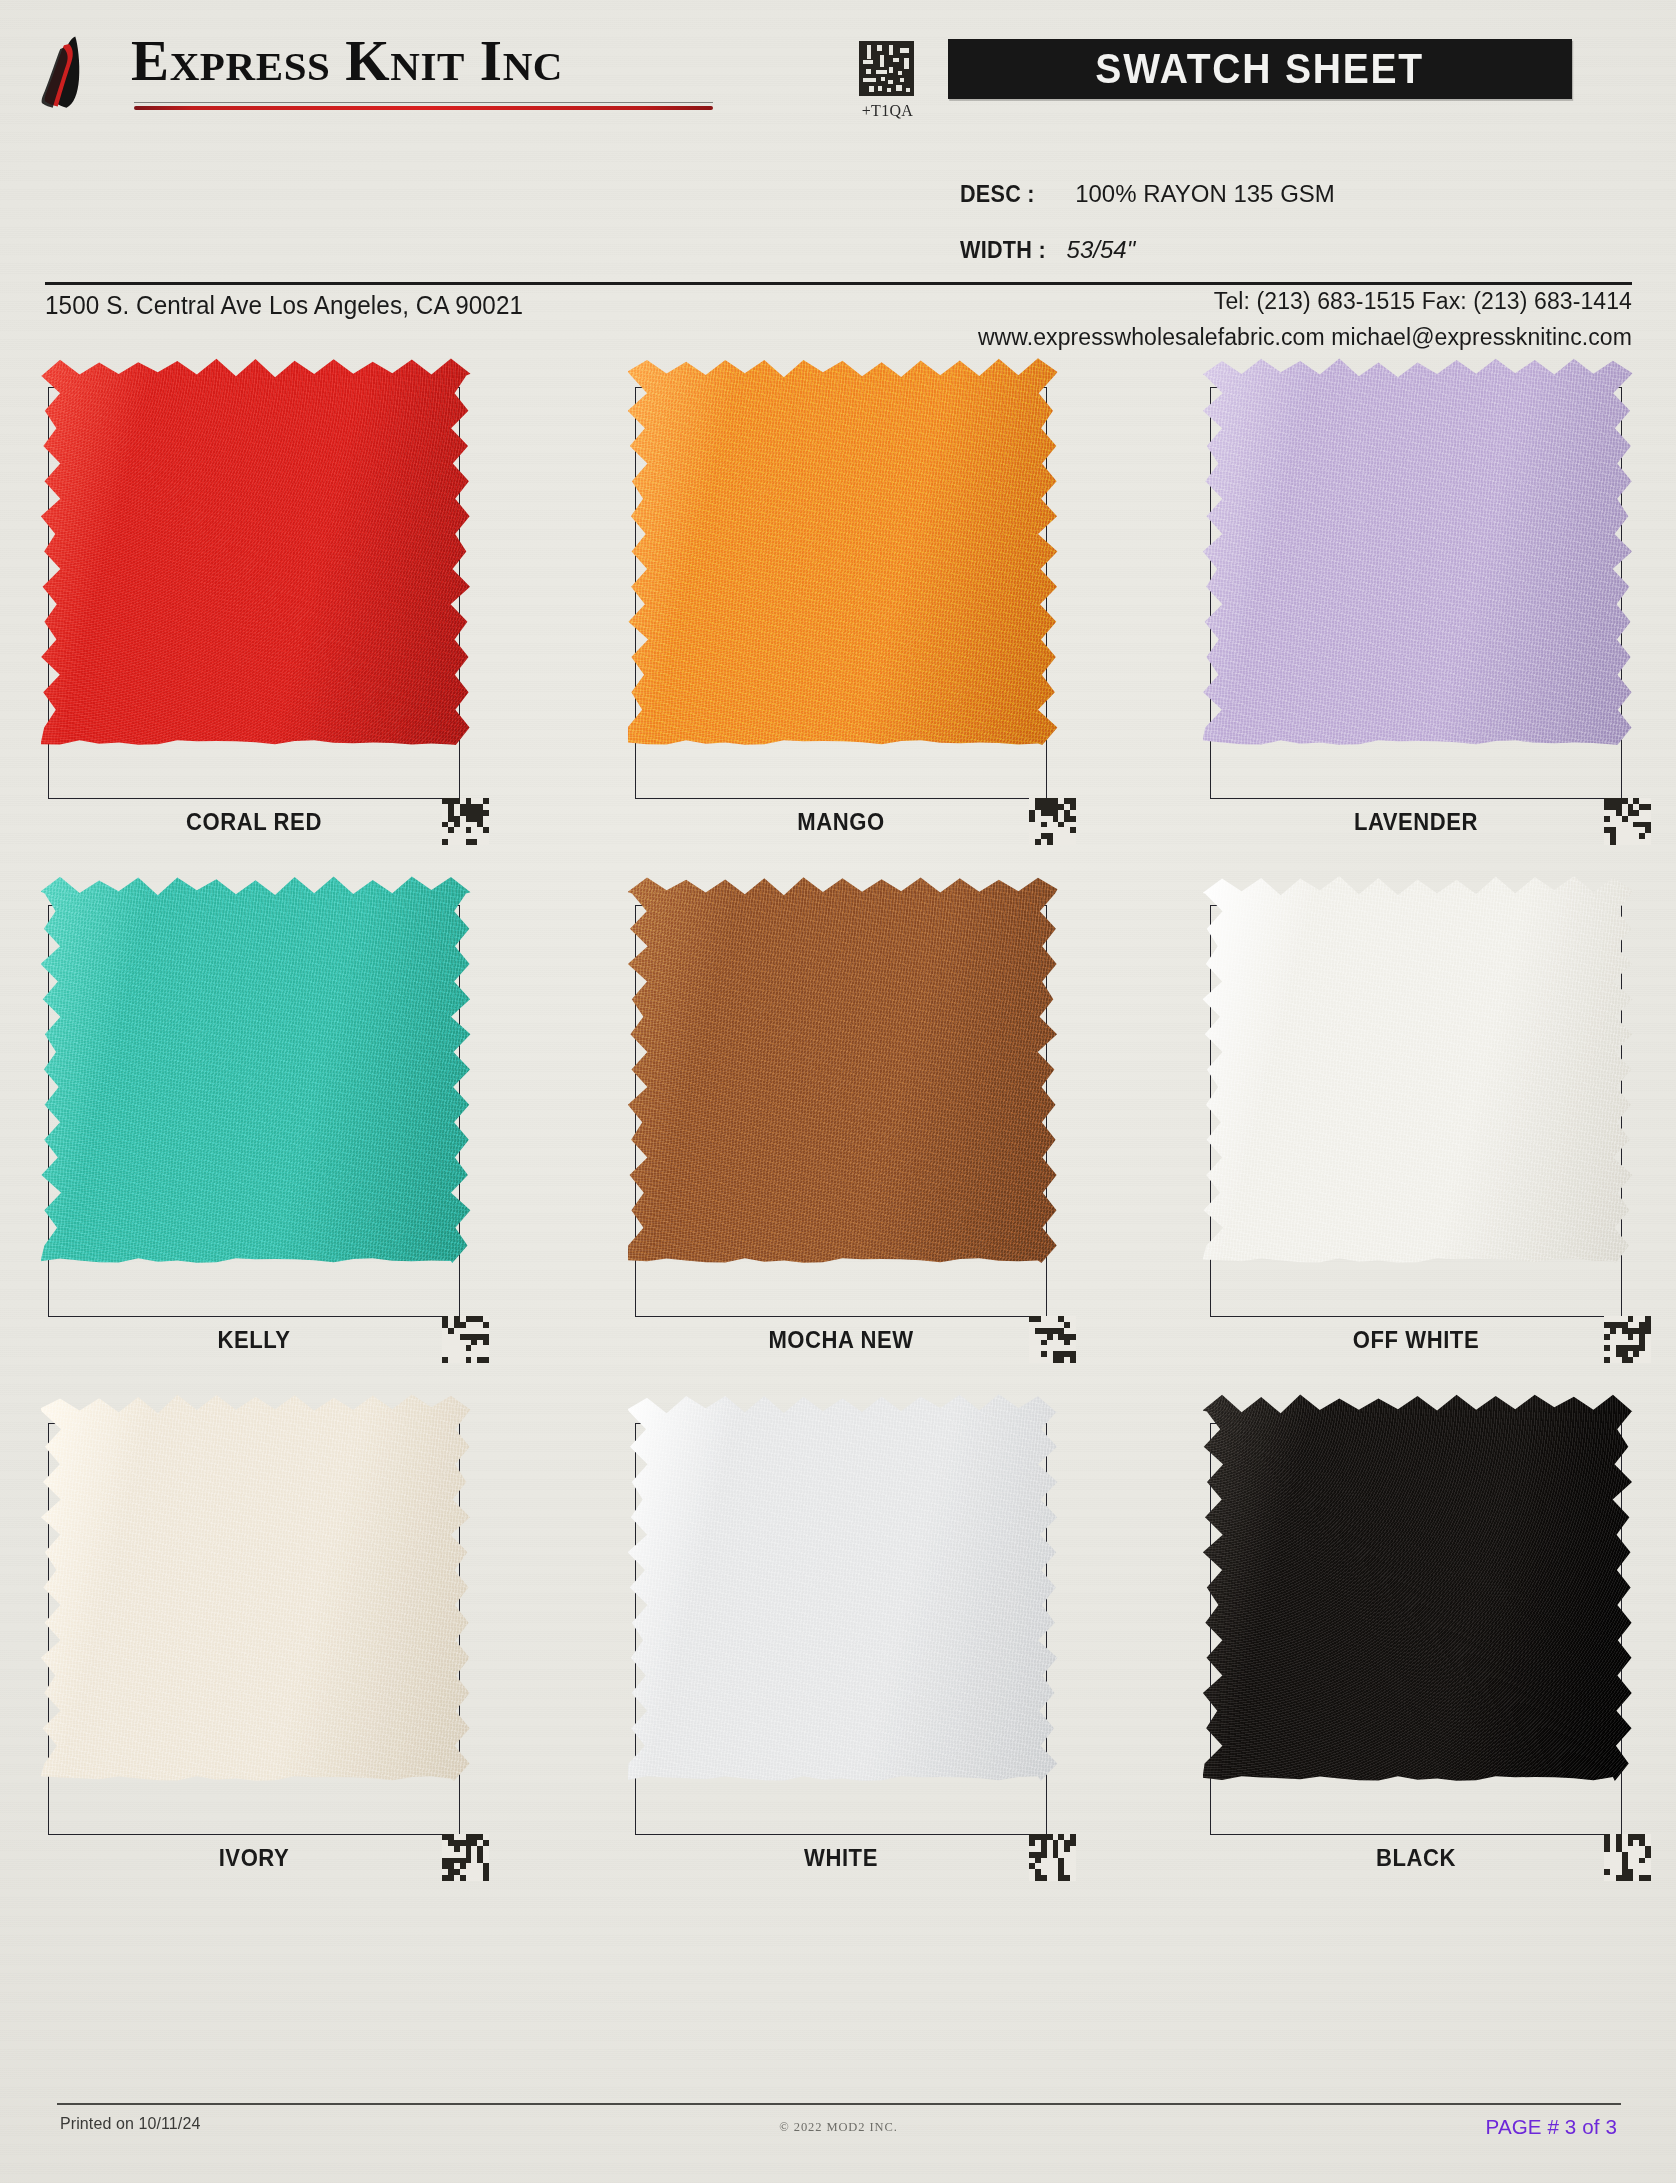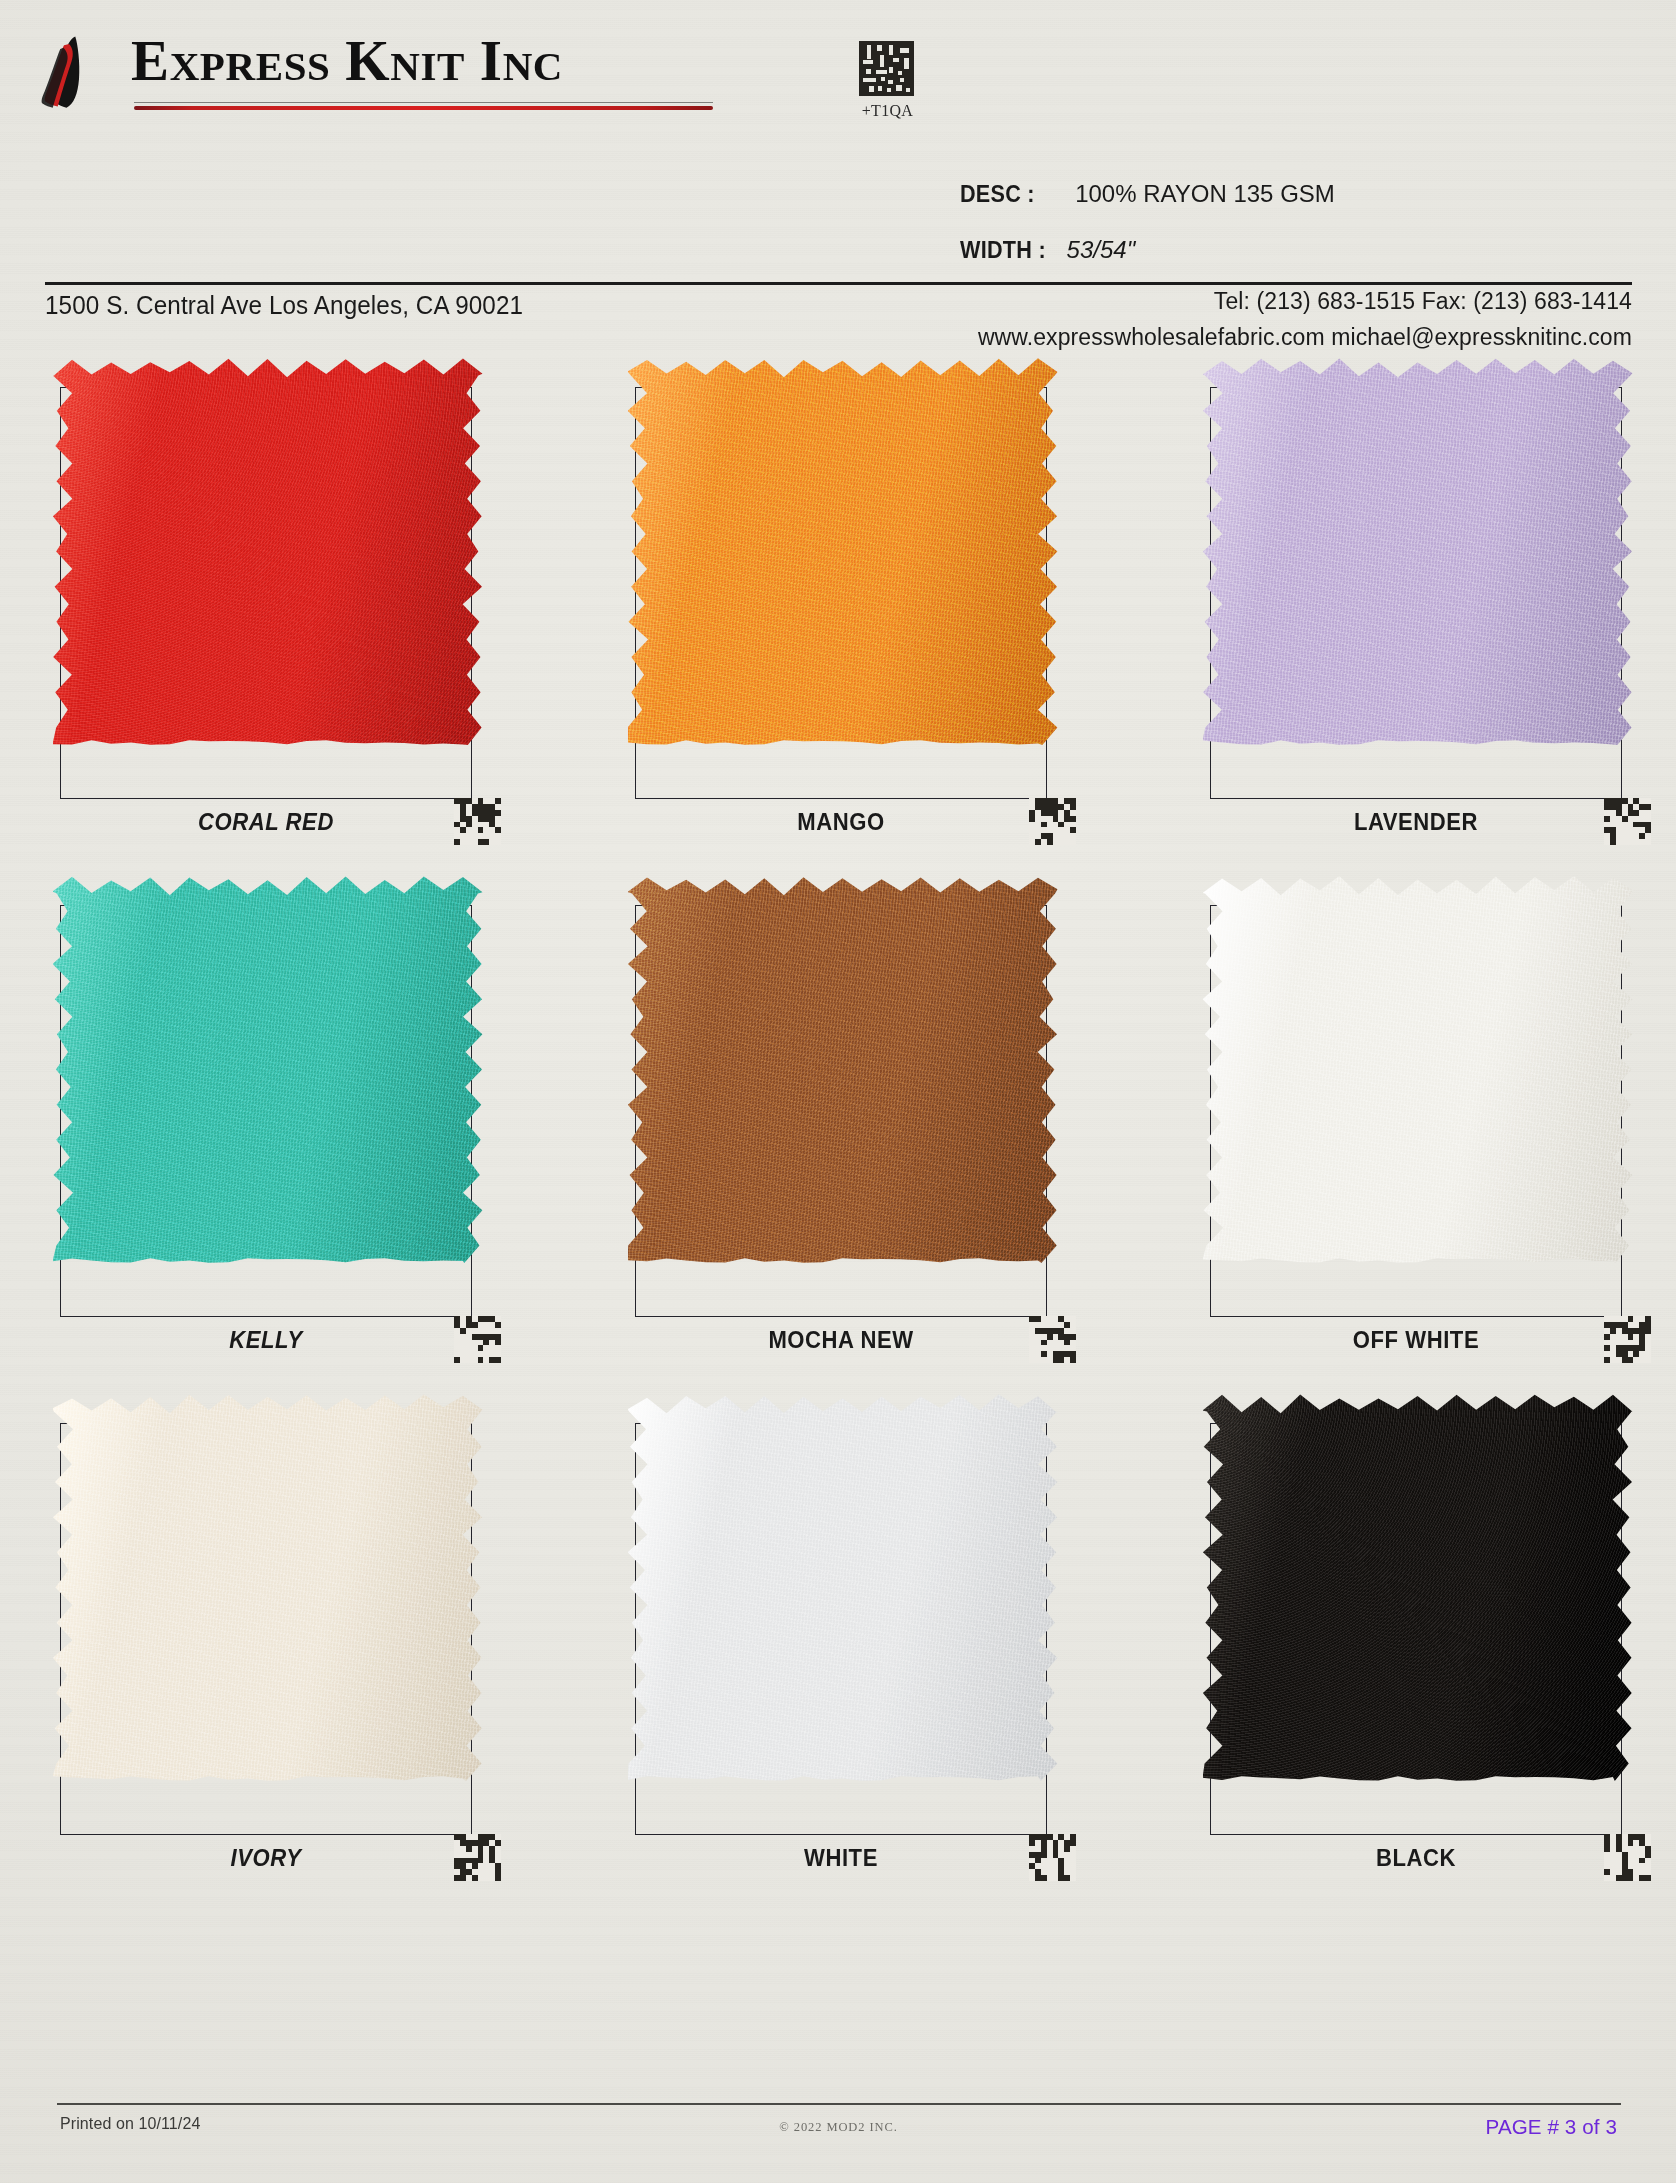--- a/index.html
+++ b/index.html
@@ -87,21 +87,21 @@
   .contact{
     position:absolute;right:45px;top:288px;text-align:right;
   }
   .contact .line1{font-size:23px;white-space:nowrap;letter-spacing:0.1px;}
   .contact .line2{font-size:23px;white-space:nowrap;letter-spacing:0.1px;margin-top:8.7px;}
 
   
   .grid{position:absolute;left:0;top:368px;width:1677px;}
   .grid-row{position:relative;height:518px;}
   .cell{position:absolute;width:437px;height:474px;}
-  .cell.c0{left:60px;font-style:italic;}
+  .cell.c0{left:48px;}
   .cell.c1{left:635px;}
   .cell.c2{left:1210px;}
 
   .swbox{
     position:absolute;left:0;top:18.7px;width:412px;height:412px;
     border:1.9px solid #23232b;
     box-sizing:border-box;
     background:transparent;
   }
   .fabric-wrap{
@@ -193,20 +193,23 @@
         <rect x="30" y="27" width="3" height="3"></rect>
       <rect x="7" y="33" width="4" height="4"></rect>
         <rect x="14" y="33" width="3" height="3"></rect>
       <rect x="20" y="34" width="3" height="3"></rect>
         <rect x="27" y="32" width="4" height="4"></rect>
       <rect x="34" y="34" width="3" height="3"></rect>
     </g>
   </svg>
   <div class="dm-head-label">+T1QA</div>
 
+  <div class="swatch-title-bar">
+    <span>SWATCH SHEET</span>
+  </div>
 
   <div class="meta-row" id="row-desc">
     <span class="k">DESC  :</span>
     <span class="v">100% RAYON 135 GSM</span>
   </div>
   <div class="meta-row" id="row-width">
     <span class="k">WIDTH :</span>
     <span class="v">53/54"</span>
   </div>
 

